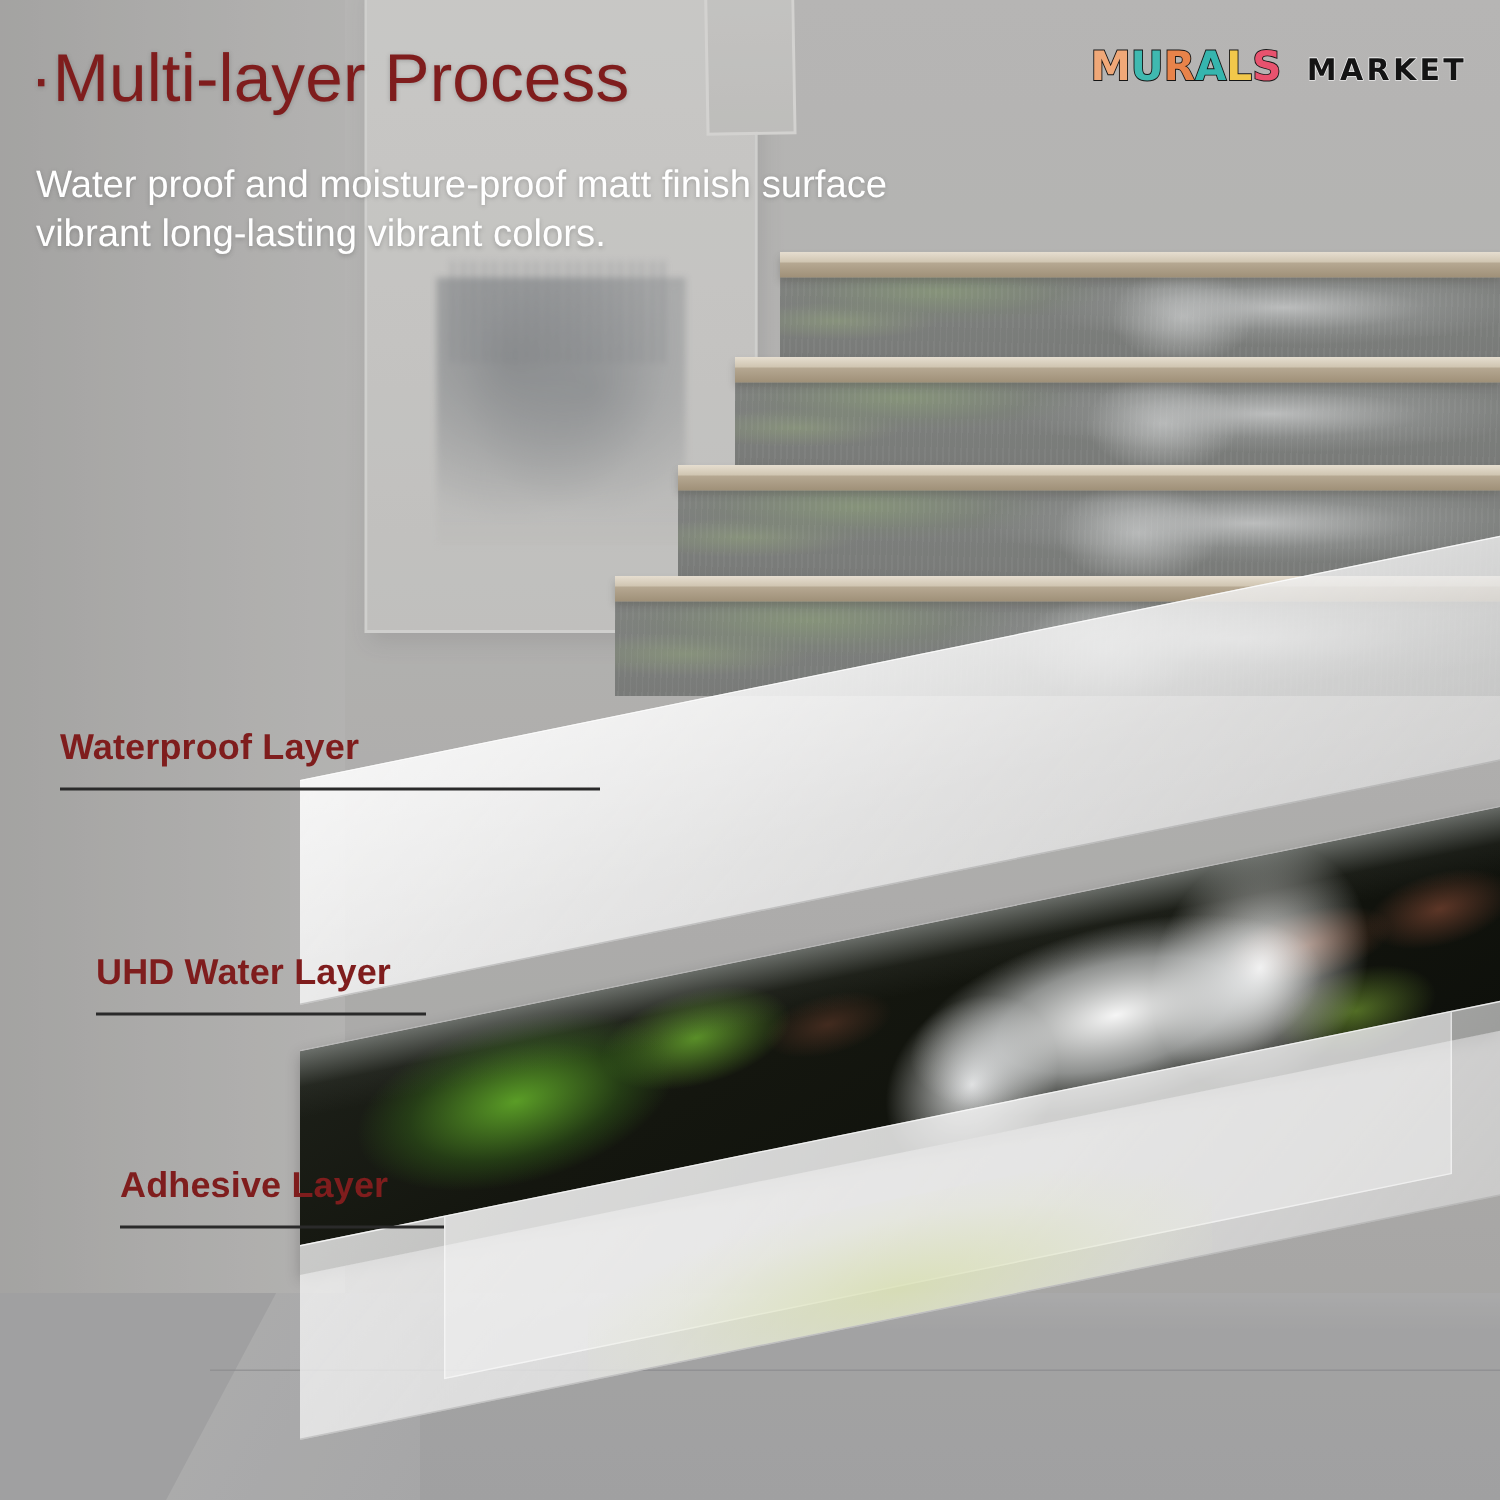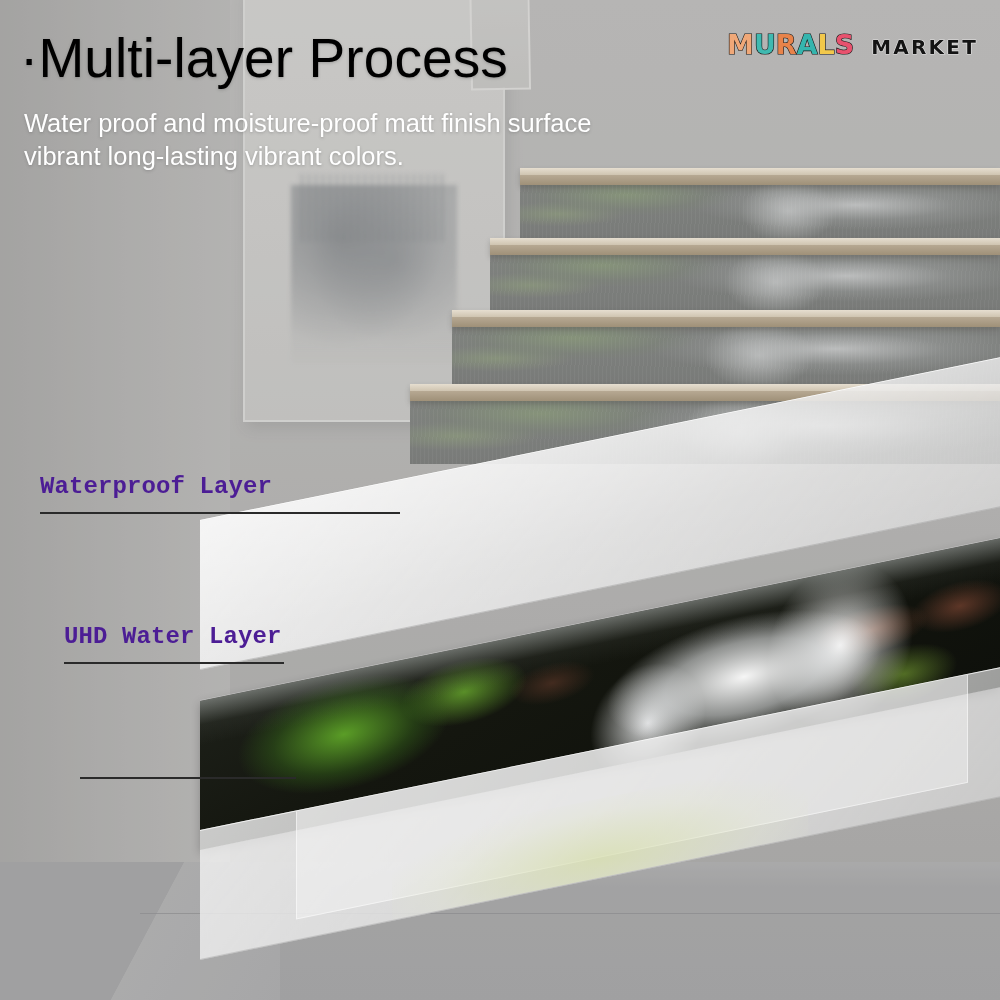--- a/index.html
+++ b/index.html
@@ -94,21 +94,21 @@
     background:linear-gradient(118deg,#9a9a9b 0%,#9a9a9b 52%,#a9a9aa 52.2%,#a3a3a4 100%);
   }
 
   
   .haze{ position:absolute; inset:0; background:rgba(176,176,176,.30); }
 
   
   .header{ position:absolute; left:0; top:0; width:1000px; z-index:30; }
   .title{
     position:absolute;left:20px;top:26px;
-    font-size:55px;font-weight:400;color:#000000;letter-spacing:.1px;
+    font-size:45px;font-weight:400;color:#7f1d1d;letter-spacing:.1px;
     white-space:nowrap;
     text-shadow:0 1px 3px rgba(80,80,80,.35);
   }
   .subtitle{
     position:absolute;left:24px;top:107px;
     font-size:25.5px;font-weight:400;color:#ffffff;line-height:1.28;
     text-shadow:0 1px 3px rgba(80,80,80,.35);
     white-space:pre-line;
   }
 
@@ -186,24 +186,25 @@
     border:1px solid rgba(255,255,255,.5);
   }
   .wp-tint{
     position:absolute;inset:0;
     background:linear-gradient(175deg,rgba(255,255,255,.50) 0%,rgba(255,255,255,.12) 60%,rgba(255,255,255,0) 100%);
   }
 
   
   .label{ position:absolute; z-index:40; }
   .label-text{
-    font-size:24px; font-weight:700; color:#4c1d95;
-    font-family:Liberation Mono, monospace;
+    font-size:24px; font-weight:700; color:#7f1d1d;
+    font-family:Liberation Sans, sans-serif;
     white-space:nowrap;
     letter-spacing:.1px;
+    margin-top:12px;
   }
   .label-rule{
     margin-top:12px; height:2px; background:#2a2a2a;
   }
   #lbl-waterproof{ left:40px; top:473px; }
   #lbl-waterproof .label-rule{ width:360px; }
   #lbl-print{ left:64px; top:623px; }
   #lbl-print .label-rule{ width:220px; }
   #lbl-adhesive{ left:80px; top:765px; }
   #lbl-adhesive .label-rule{ width:216px; }
@@ -289,14 +290,15 @@
   <div class="label-text">Waterproof Layer</div>
   <div class="label-rule"></div>
 </div>
 
 <div class="label" id="lbl-print">
   <div class="label-text">UHD Water Layer</div>
   <div class="label-rule"></div>
 </div>
 
 <div class="label" id="lbl-adhesive">
+  <div class="label-text">Adhesive Layer</div>
   <div class="label-rule"></div>
 </div>
 
 </body></html>

